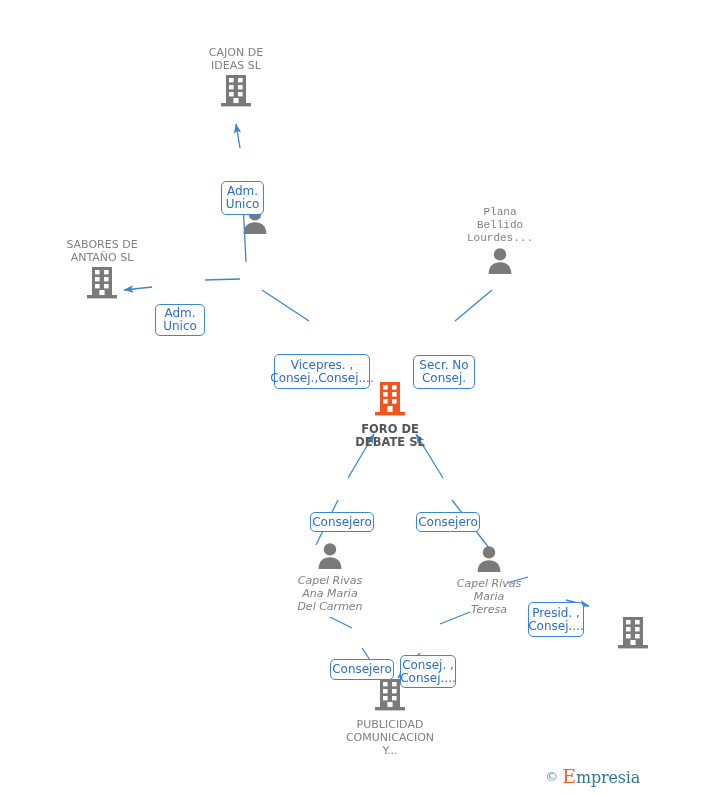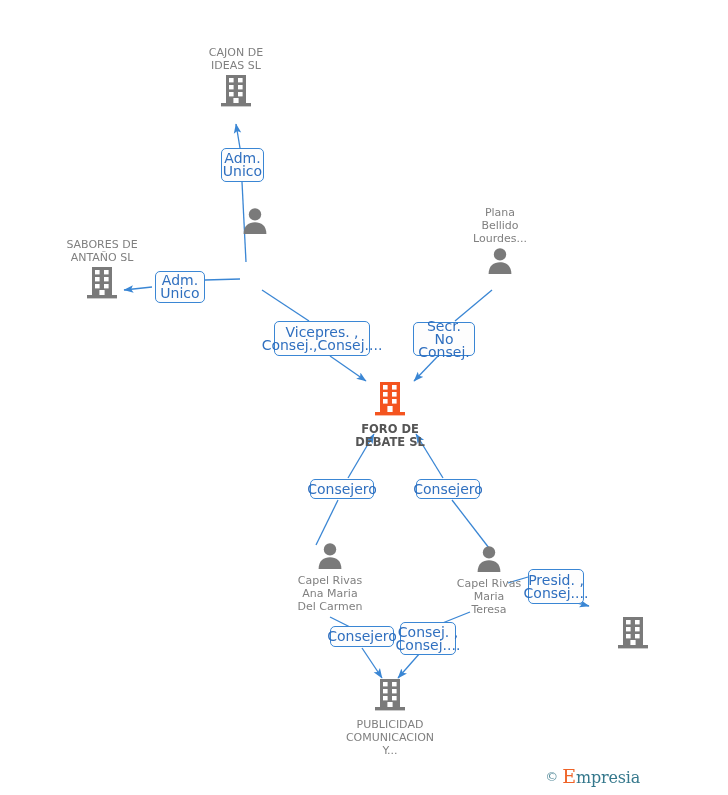--- a/index.html
+++ b/index.html
@@ -61,37 +61,39 @@
     font-size: 11px;
     line-height: 13px;
     color: #808080;
     white-space: pre-line;
   }
   .person.namefirst .pname {
     margin-bottom: 1px;
   }
   .person.nameafter .pname {
     margin-top: 1px;
+    font-style: italic;
   }
   
   .role {
     position: absolute;
     box-sizing: border-box;
     border: 1px solid #3a86d4;
     border-radius: 5px;
     background: #fdfdfd;
     color: #2f6fbf;
-    font-size: 14px;
+    font-size: 12px;
     line-height: 13px;
     text-align: center;
     display: flex;
     align-items: center;
     justify-content: center;
     white-space: pre-line;
     padding: 1px 3px;
+    margin-top: 33px;
   }
   
   #watermark {
     position: absolute;
     right: 12px;
     bottom: 8px;
     display: flex;
     align-items: center;
     gap: 4px;
   }
@@ -253,21 +255,21 @@
 
   <div class="node person namefirst" style="left:198px; top:206px; width:114px;">
     <span class="glyph">
       <svg width="28" height="28" viewBox="0 0 28 28" xmlns="http://www.w3.org/2000/svg">
         <circle cx="14" cy="8.4" r="6.2" fill="#7a7a7a"></circle>
         <path d="M2.6,28 C2.6,19.6 7.8,16.2 14,16.2 C20.2,16.2 25.4,19.6 25.4,28 Z" fill="#7a7a7a"></path>
       </svg>
     </span>
   </div>
 
-  <div class="node person namefirst" style="left:445px; top:206px; width:110px;">
+  <div class="node person namefirst" style="left:445px; top:206px; width:110px;font-family:Liberation Mono, monospace;">
     <span class="pname">Plana
 Bellido
 Lourdes...</span>
     <span class="glyph">
       <svg width="28" height="28" viewBox="0 0 28 28" xmlns="http://www.w3.org/2000/svg">
         <circle cx="14" cy="8.4" r="6.2" fill="#7a7a7a"></circle>
         <path d="M2.6,28 C2.6,19.6 7.8,16.2 14,16.2 C20.2,16.2 25.4,19.6 25.4,28 Z" fill="#7a7a7a"></path>
       </svg>
     </span>
   </div>

